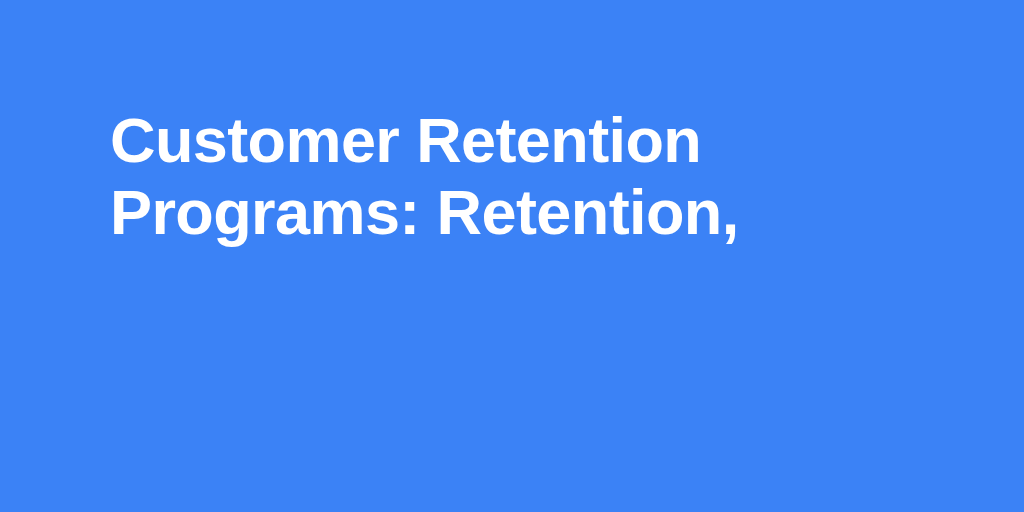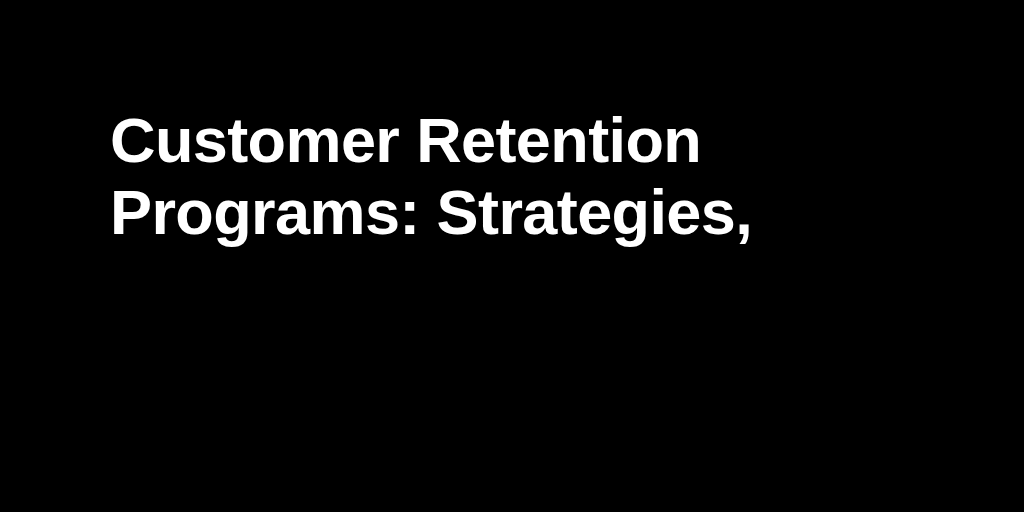--- a/index.html
+++ b/index.html
@@ -39,20 +39,20 @@
     line-height: 72px;
     letter-spacing: -0.6px;
     white-space: pre;
     margin: 0;
     padding: 0;
   }
 </style>
 </head>
 <body>
 
-<div id="banner" style="background: #000000; text-decoration: underline;">
+<div id="banner" style="background: #3b82f6; text-decoration: underline;">
 
   <div id="title-block">
     <span class="title-line" style="color: rgb(255, 255, 255);">Customer Retention</span>
-    <span class="title-line" style="color: rgb(255, 255, 255);">Programs: Strategies,</span>
+    <span class="title-line" style="color: rgb(255, 255, 255);">Programs: Retention,</span>
   </div>
 
 </div>
 
 </body></html>

